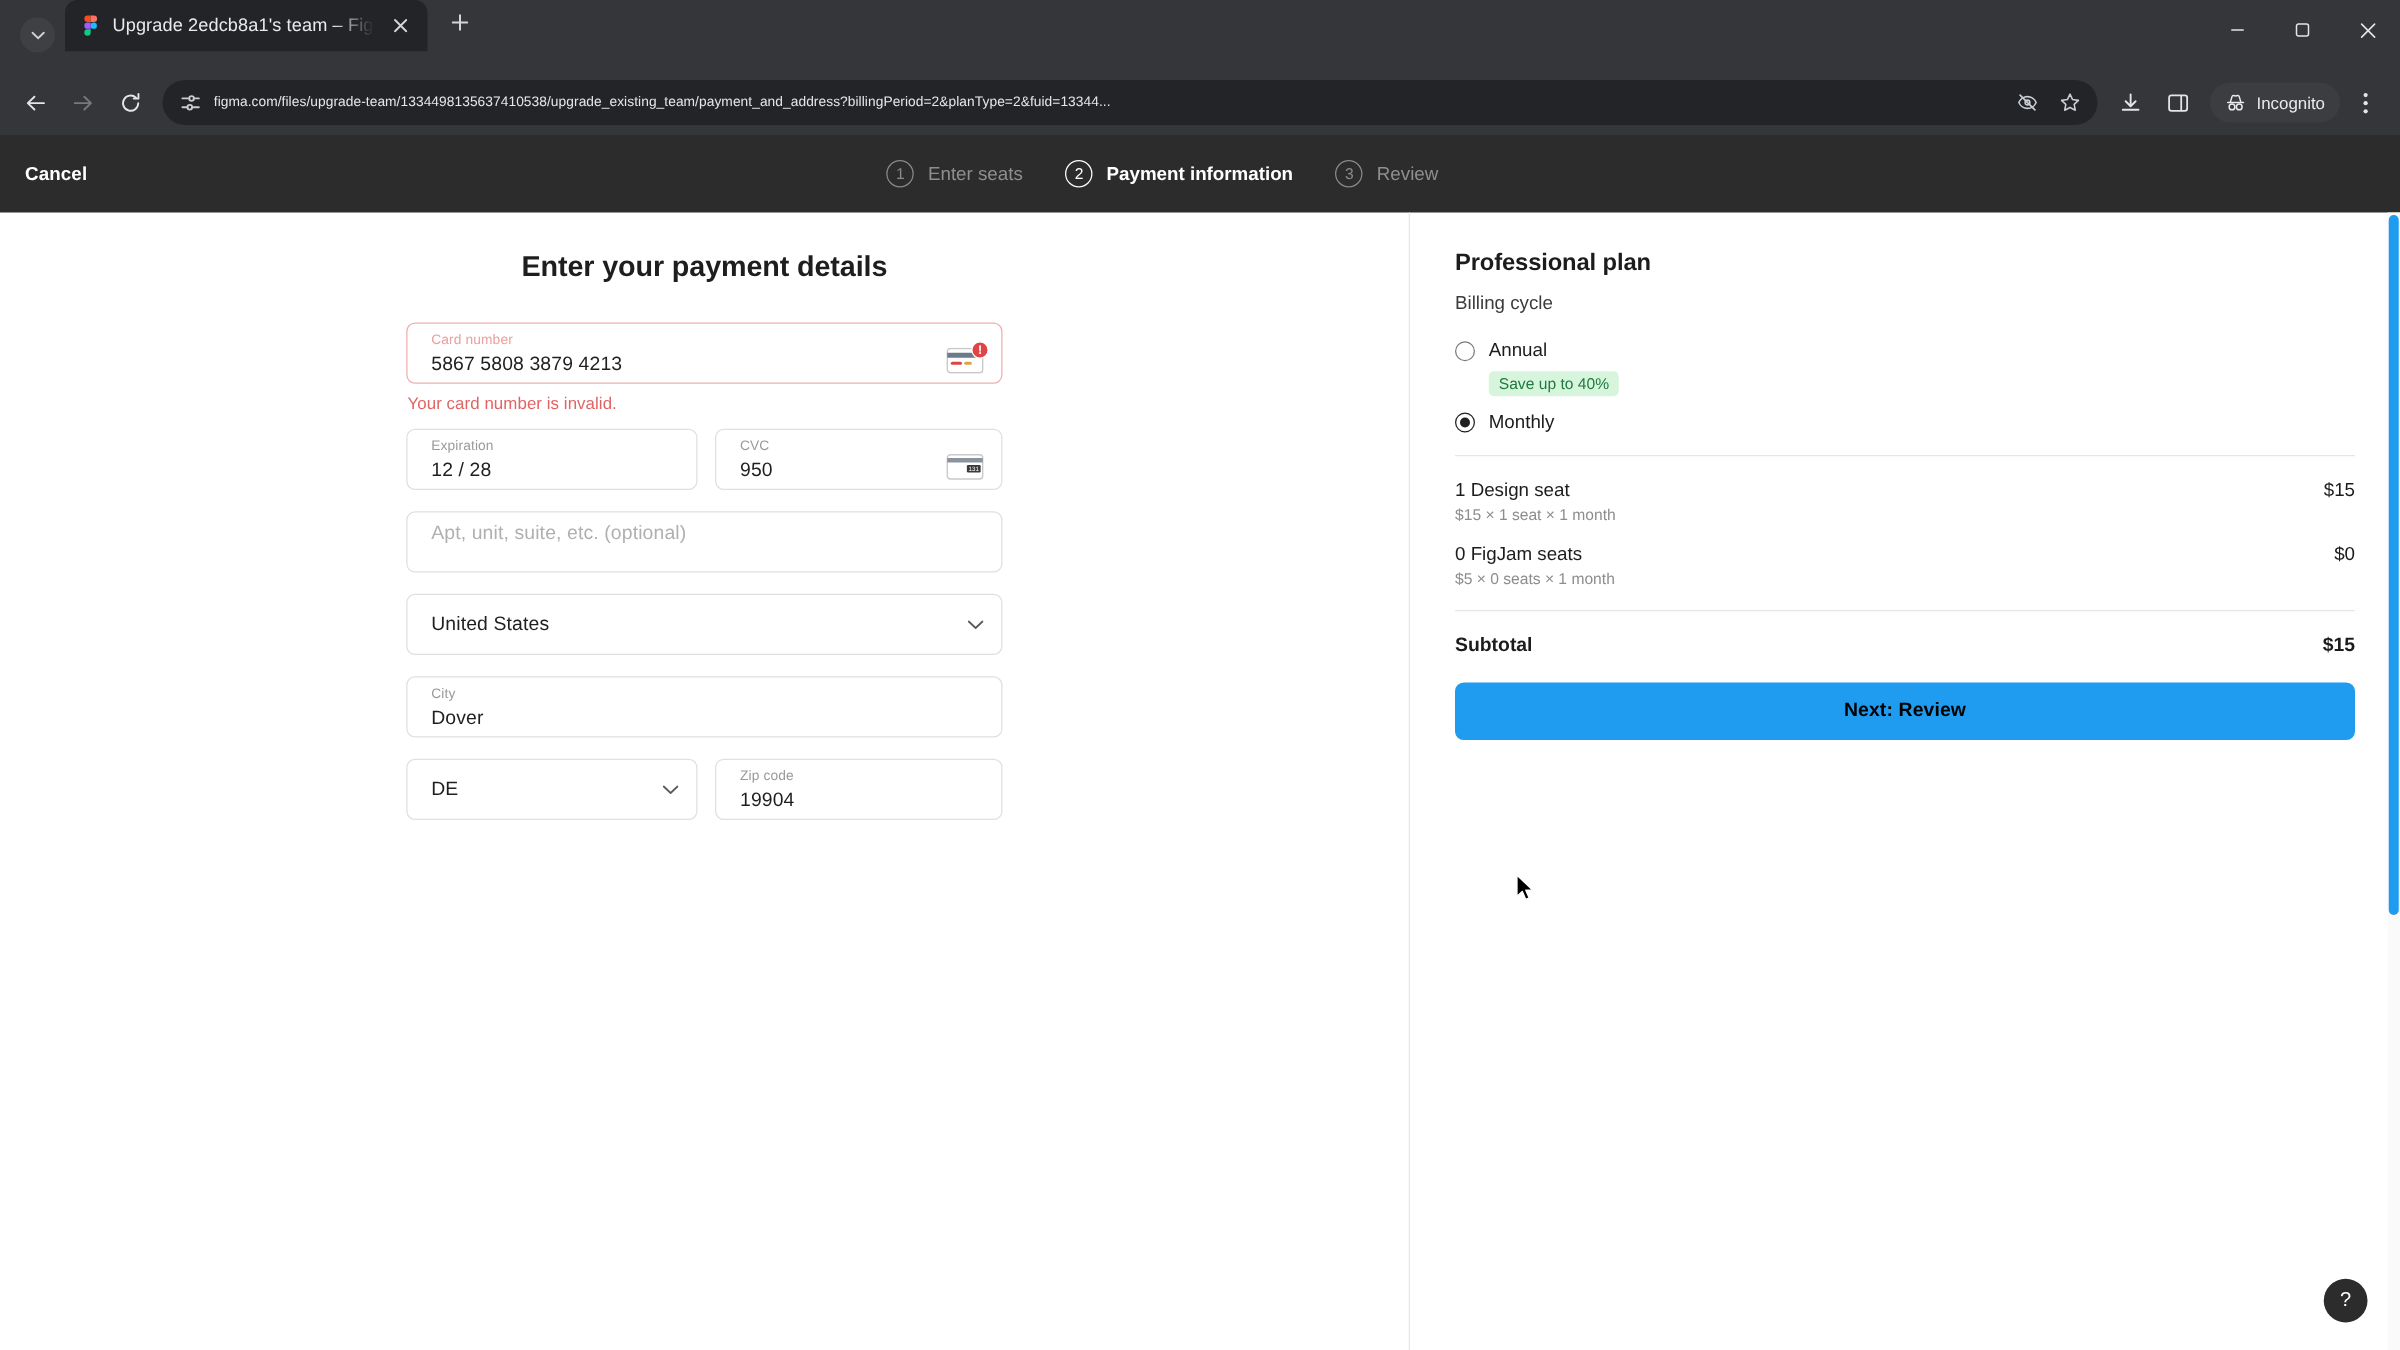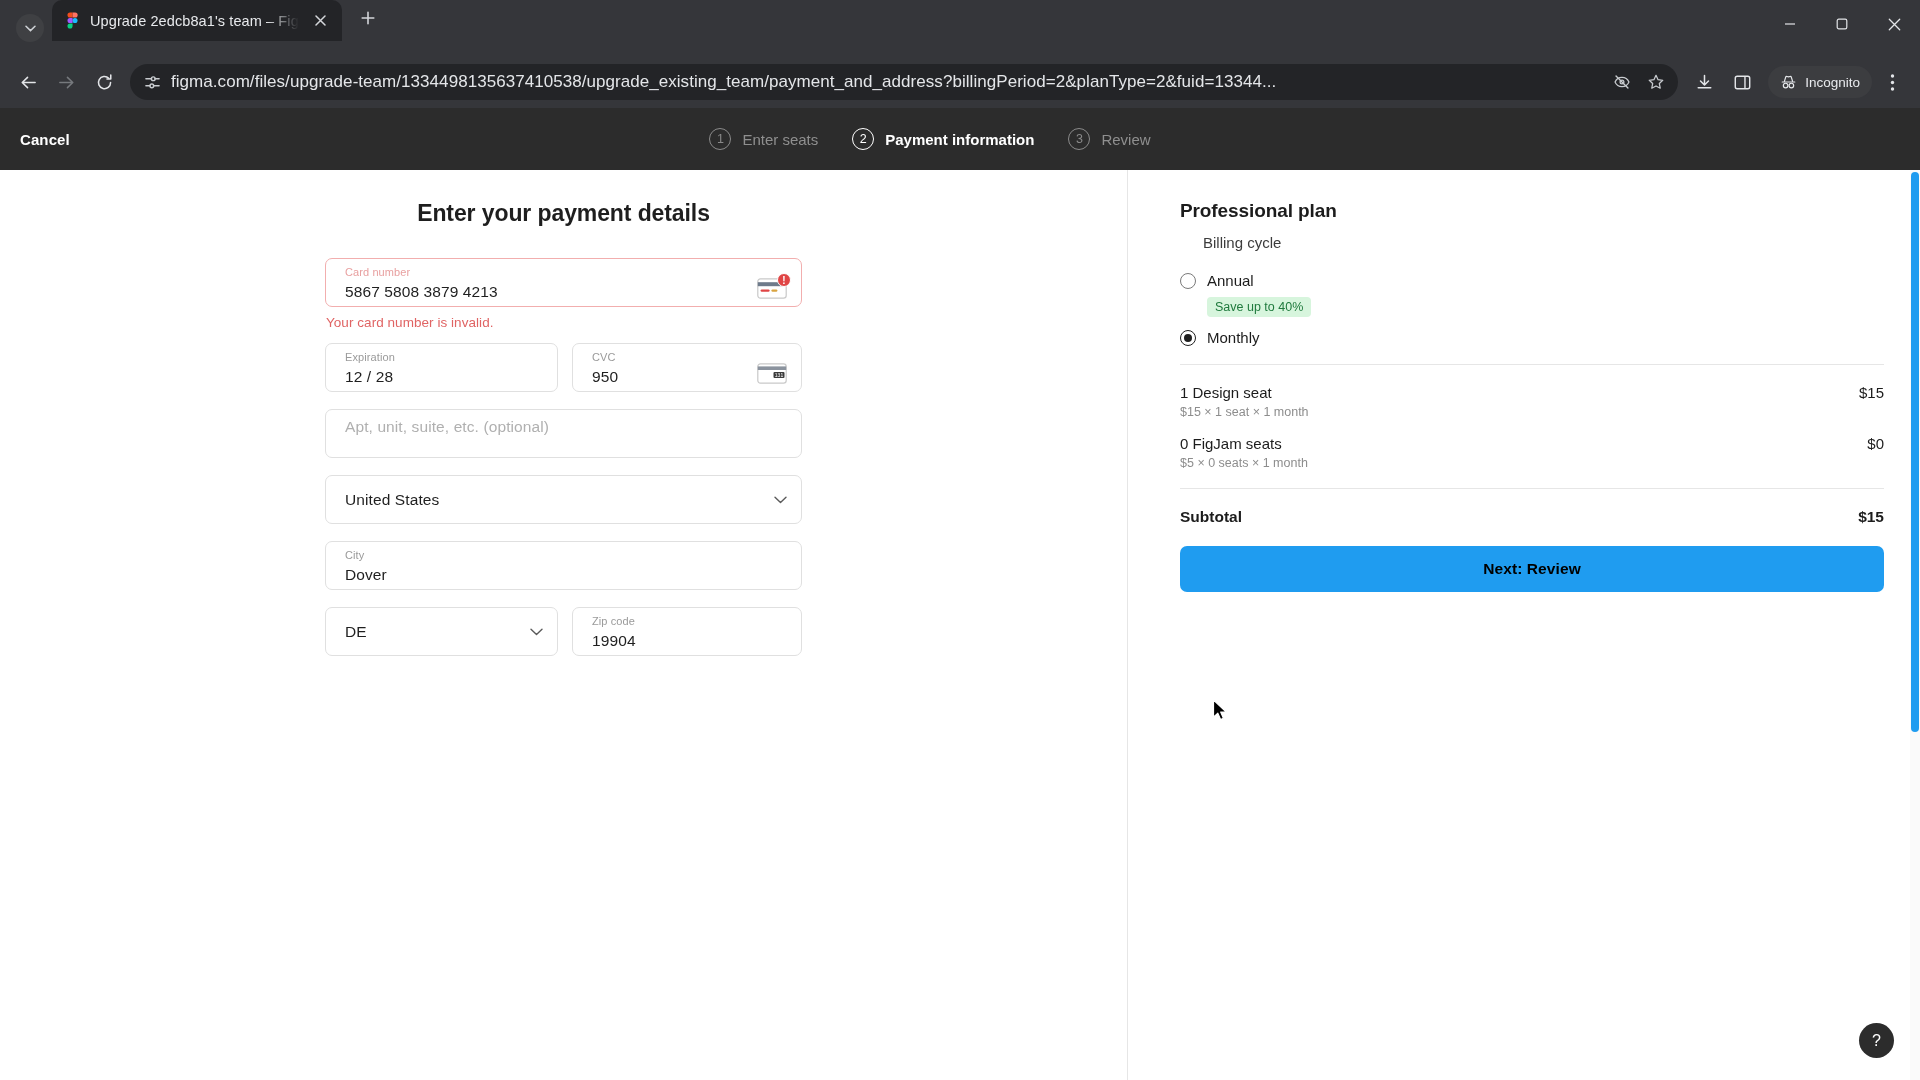--- a/index.html
+++ b/index.html
@@ -45,21 +45,21 @@
     height: 52px; background: #35363a; display: flex; align-items: center;
     padding: 0 10px; gap: 2px; flex: 0 0 52px;
   }
   .navbtn { width: 36px; height: 36px; border-radius: 50%; display: flex; align-items: center; justify-content: center; flex: 0 0 36px; }
   .omnibox {
     flex: 1 1 auto; height: 36px; background: #232427; border-radius: 18px;
     display: flex; align-items: center; padding: 0 8px 0 14px; gap: 10px;
     margin: 0 6px; min-width: 0;
   }
   .omnibox-url {
-    color: #e4e6e9; font-size: 17px; white-space: nowrap; overflow: hidden;
+    color: #e4e6e9; font-size: 11px; white-space: nowrap; overflow: hidden;
     flex: 1 1 auto; letter-spacing: .05px;
   }
   .omnibox-icons { display: flex; align-items: center; gap: 6px; flex: 0 0 auto; }
   .omni-ic { width: 28px; height: 28px; display: flex; align-items: center; justify-content: center; border-radius: 50%; }
   .incognito-pill {
     height: 32px; background: #3c3d40; border-radius: 16px; display: flex;
     align-items: center; gap: 8px; padding: 0 12px; margin-left: 6px; flex: 0 0 auto;
   }
   .incognito-pill span { color: #e8eaed; font-size: 13.5px; font-weight: 500; text-align: center; }
 
@@ -124,25 +124,25 @@
   .select-field {
     position: relative; border: 1px solid #e0e0e0; border-radius: 7px; height: 49px;
     background: #fff; display: flex; align-items: center; padding: 0 14px 0 19px;
     margin-bottom: 17px;
   }
   .select-value { font-size: 15.5px; color: #1f1f1f; letter-spacing: .1px; }
   .chev { margin-left: auto; display: flex; align-items: center; }
 
   
   .summary-col {
-    flex: 1 1 auto; border-left: 1px solid #e6e6e6; padding: 30px 36px 0 52px;
+    flex: 1 1 auto; border-left: 1px solid #e6e6e6; padding: 30px 36px 0 36px;
     position: relative;
   }
   .plan-title { font-size: 19px; font-weight: 600; color: #1c1c1c; margin-bottom: 12px; letter-spacing: -.1px; }
-  .billing-cycle-label { font-size: 15px; color: #3c3c3c; margin-bottom: 21px; margin-left: 23px; }
+  .billing-cycle-label { font-size: 15px; color: #3c3c3c; margin-bottom: 21px; }
 
   .radio-row { display: flex; align-items: center; gap: 11px; margin-bottom: 7px; }
   .radio {
     width: 16px; height: 16px; border-radius: 50%; border: 1.6px solid #7a7a7a;
     flex: 0 0 16px; position: relative; background: #fff;
   }
   .radio.checked { border-color: #1f1f1f; border-width: 1.5px; }
   .radio.checked::after {
     content: ""; position: absolute; left: 50%; top: 50%; transform: translate(-50%, -50%);
     width: 8px; height: 8px; border-radius: 50%; background: #1f1f1f;

